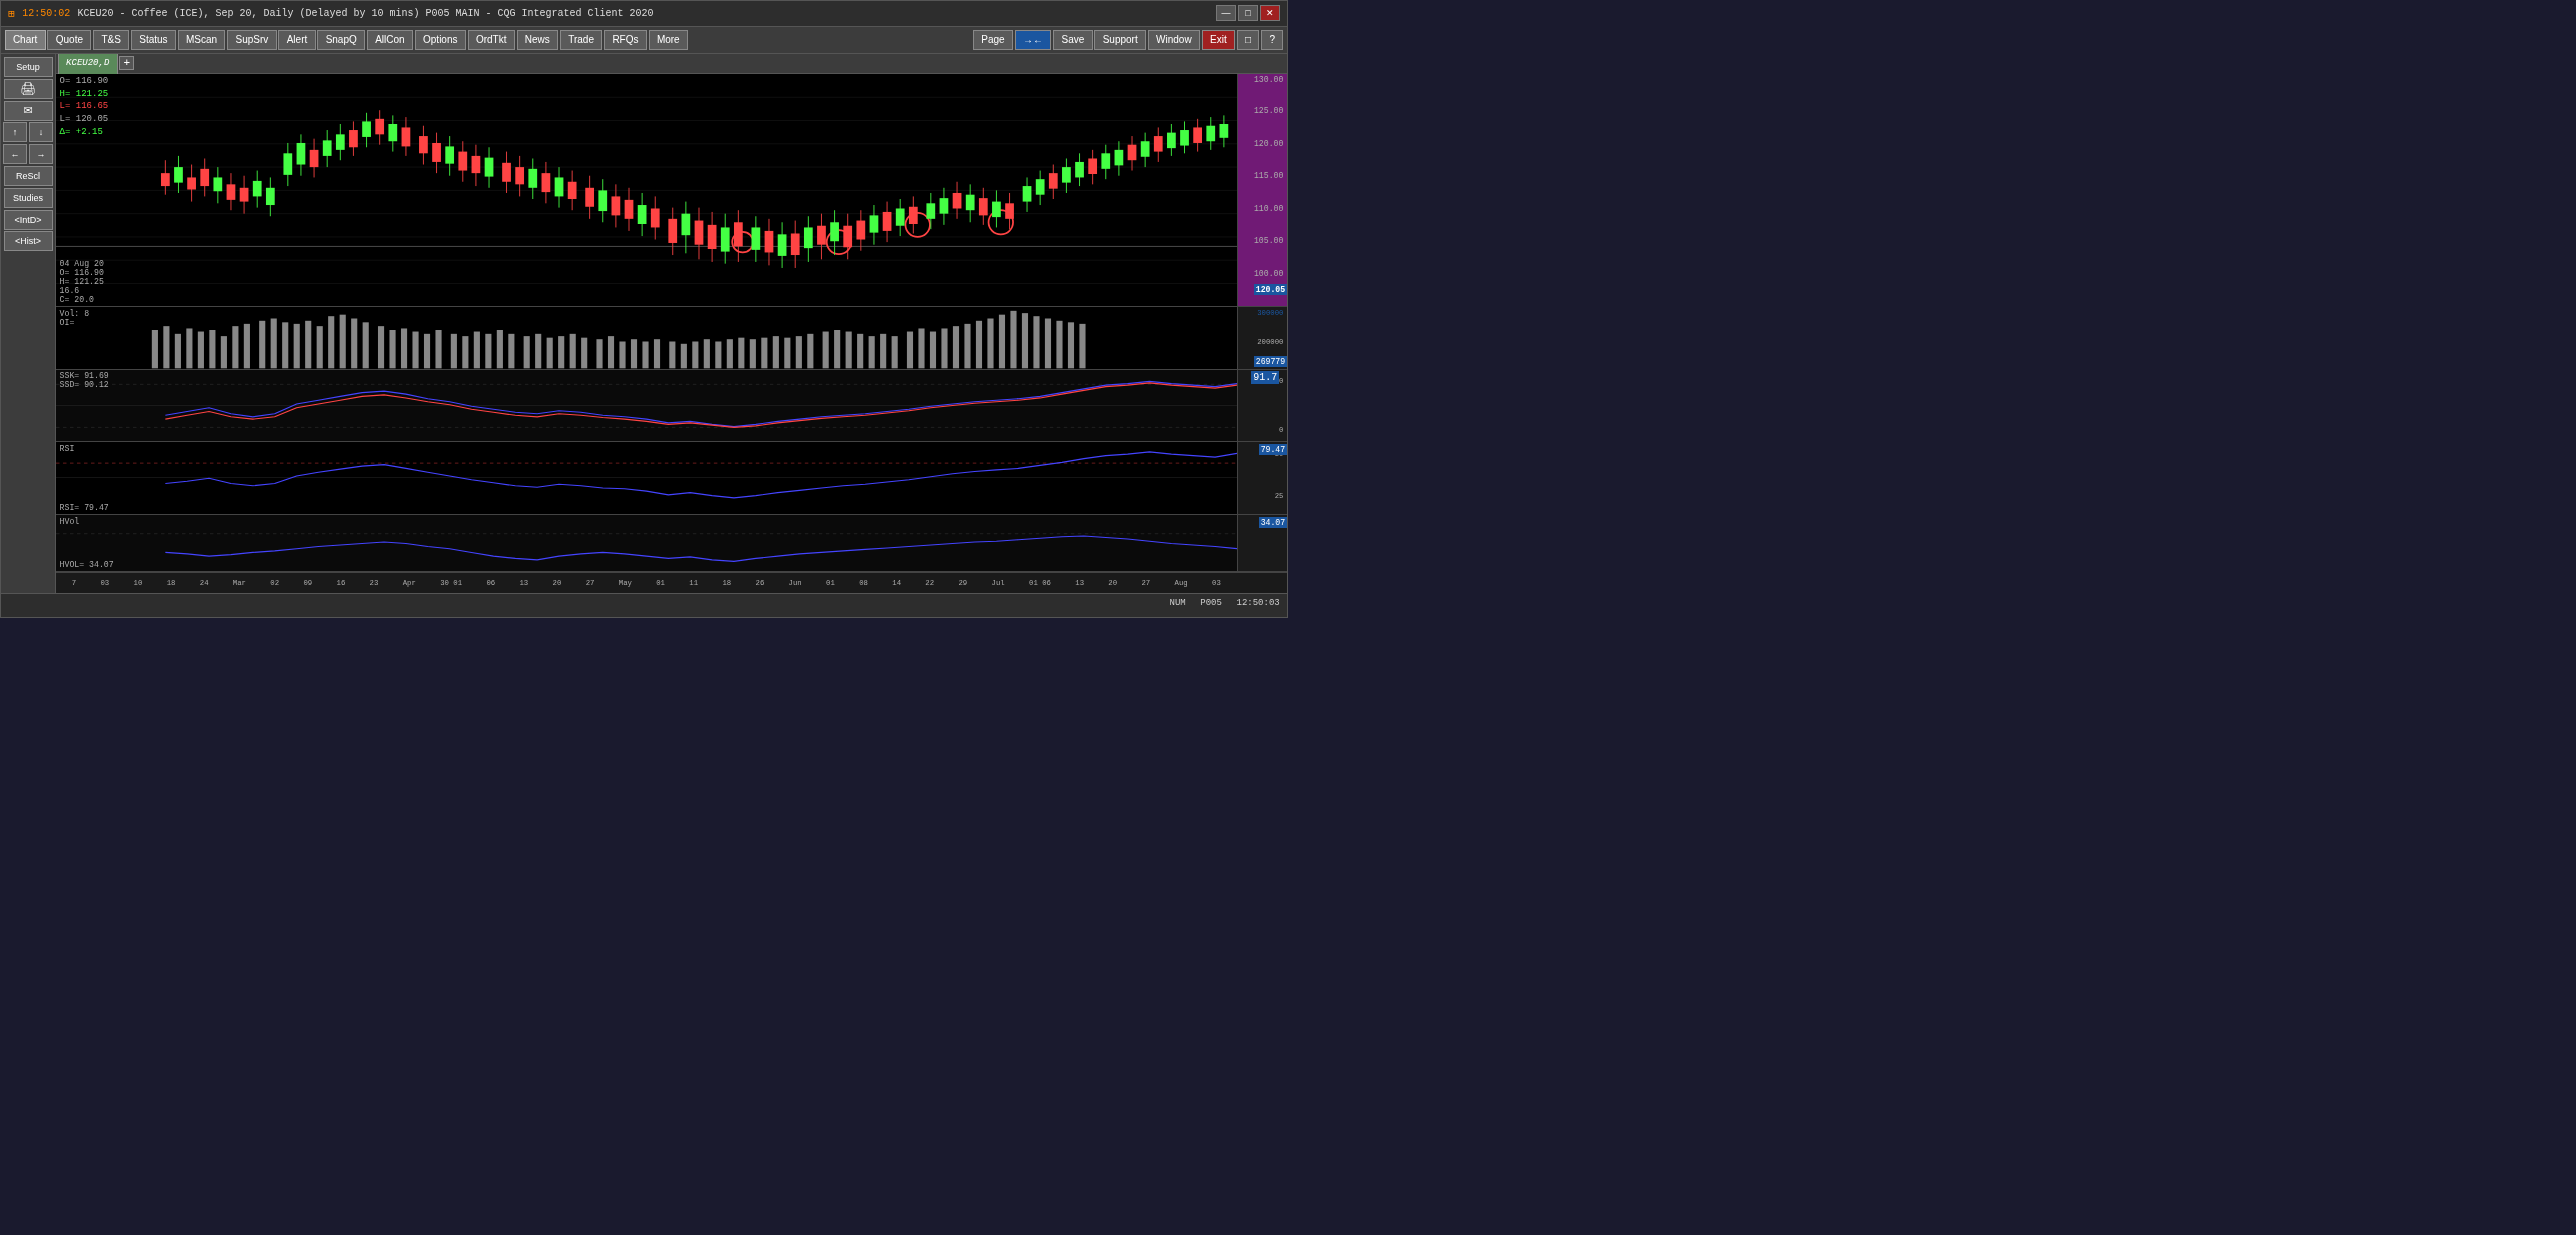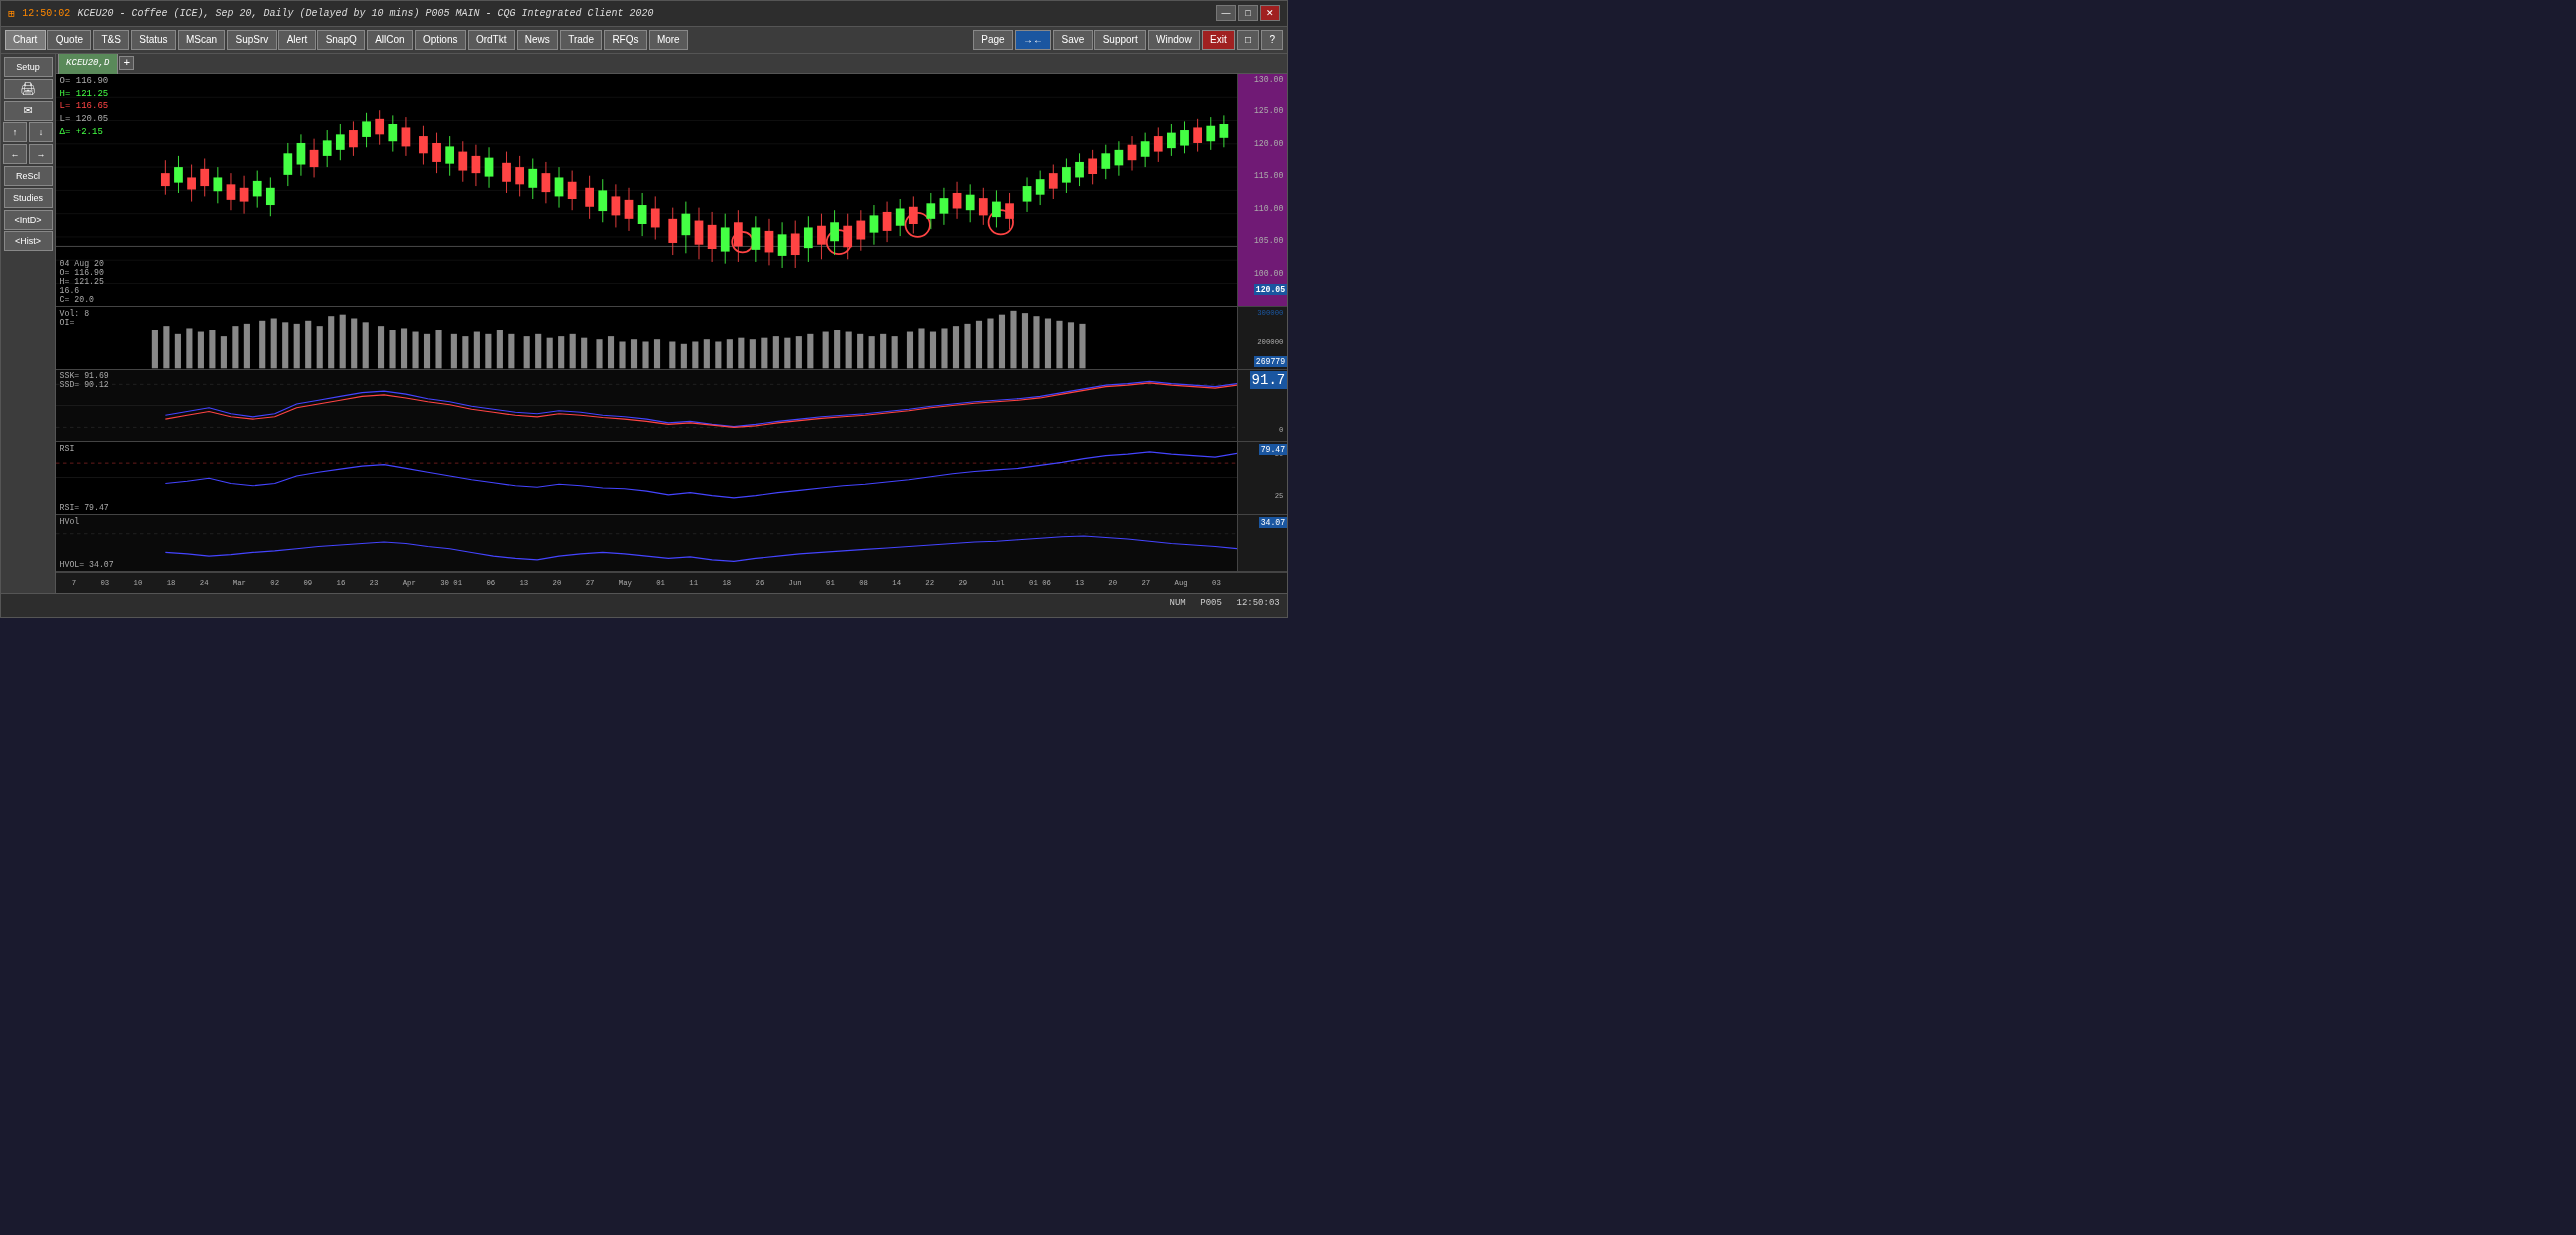--- a/index.html
+++ b/index.html
@@ -232,21 +232,21 @@
   </style>
 </head>
 <body>
 
 <div style="width:1288px; height:618px; background:#2d2d2d; border:1.8px solid #555; overflow:hidden; font-family:'Courier New',monospace; font-size:10px;">
 
   <div class="title-bar">
     <div class="title-bar-left">
       <span style="color:#ff8800; font-size:11px;">⊞</span>
       <span style="color:#ff8800;">12:50:02</span>
-      <span style="color:#ddd;font-style:italic;">KCEU20 - Coffee (ICE), Sep 20, Daily (Delayed by 10 mins)  P005 MAIN - CQG Integrated Client 2020</span>
+      <span style="color:#ddd;">KCEU20 - Coffee (ICE), Sep 20, Daily (Delayed by 10 mins)  P005 MAIN - CQG Integrated Client 2020</span>
     </div>
     <div class="title-bar-controls">
       <button class="tb-btn">—</button>
       <button class="tb-btn">□</button>
       <button class="tb-btn" style="background:#a02020;">✕</button>
     </div>
   </div>
 
   <div class="menu-bar">
     <div class="menu-bar-left">
@@ -649,21 +649,21 @@
             <line x1="0" y1="76" x2="1350" y2="76" stroke="#444" stroke-width="0.5" stroke-dasharray="4,4"></line>
 
             <polyline points="125,60 150,55 175,50 200,58 225,62 250,58 275,45 300,40 325,35 350,30 375,28 400,32 425,38 450,42 475,48 500,52 525,56 550,58 575,54 600,56 625,60 650,62 675,65 700,70 725,68 750,72 775,75 800,72 825,68 850,65 875,62 900,60 925,58 950,55 975,52 1000,48 1025,45 1050,42 1075,40 1100,38 1125,35 1150,30 1175,25 1200,20 1225,18 1250,15 1275,18 1300,20 1325,22 1350,18" fill="none" stroke="#4444ff" stroke-width="1.5"></polyline>
 
             <polyline points="125,65 150,60 175,55 200,62 225,65 250,62 275,50 300,45 325,40 350,35 375,33 400,37 425,42 450,46 475,52 500,56 525,60 550,62 575,58 600,60 625,63 650,65 675,68 700,72 725,70 750,73 775,76 800,74 825,70 850,67 875,64 900,62 925,60 950,57 975,54 1000,50 1025,47 1050,44 1075,42 1100,40 1125,37 1150,32 1175,27 1200,22 1225,20 1250,17 1275,20 1300,22 1325,24 1350,20" fill="none" stroke="#ff4444" stroke-width="1.5"></polyline>
           </svg>
 
           <div style="position:absolute; right:0; width:50px; height:100%; background:#1a1a1a; border-left:0.9px solid #444;">
             <div style="position:absolute; top:10%; right:3.6px; font-size:7.3px; color:#aaa;">50</div>
             <div style="position:absolute; bottom:10%; right:3.6px; font-size:7.3px; color:#aaa;">0</div>
-            <div style="position:absolute; top:1.8px; right:0; background:#1a56a0; color:#fff; font-size:14px; padding:0.9px 1.8px;">91.7</div>
+            <div style="position:absolute; top:1.8px; right:8px; background:#1a56a0; color:#fff; font-size:10px; padding:0.9px 1.8px;">91.7</div>
           </div>
         </div>
 
         <div style="position:absolute; top:71%; left:0; width:100%; height:14%; background:#000; border-bottom:0.9px solid #444;">
           <div style="position:absolute; left:3.6px; top:1.8px; font-size:8.2px; color:#aaa; z-index:5;">RSI</div>
           <div style="position:absolute; left:3.6px; bottom:1.8px; font-size:8.2px; color:#aaa; z-index:5;">RSI= 79.47</div>
           <svg style="position:absolute; top:0; left:0; width:calc(100% - 50px); height:100%;" viewBox="0 0 1350 95" preserveAspectRatio="none">
             <rect x="0" y="0" width="1350" height="95" fill="#000"></rect>
 
             <line x1="0" y1="28" x2="1350" y2="28" stroke="#ff4444" stroke-width="0.5" stroke-dasharray="4,4"></line>

